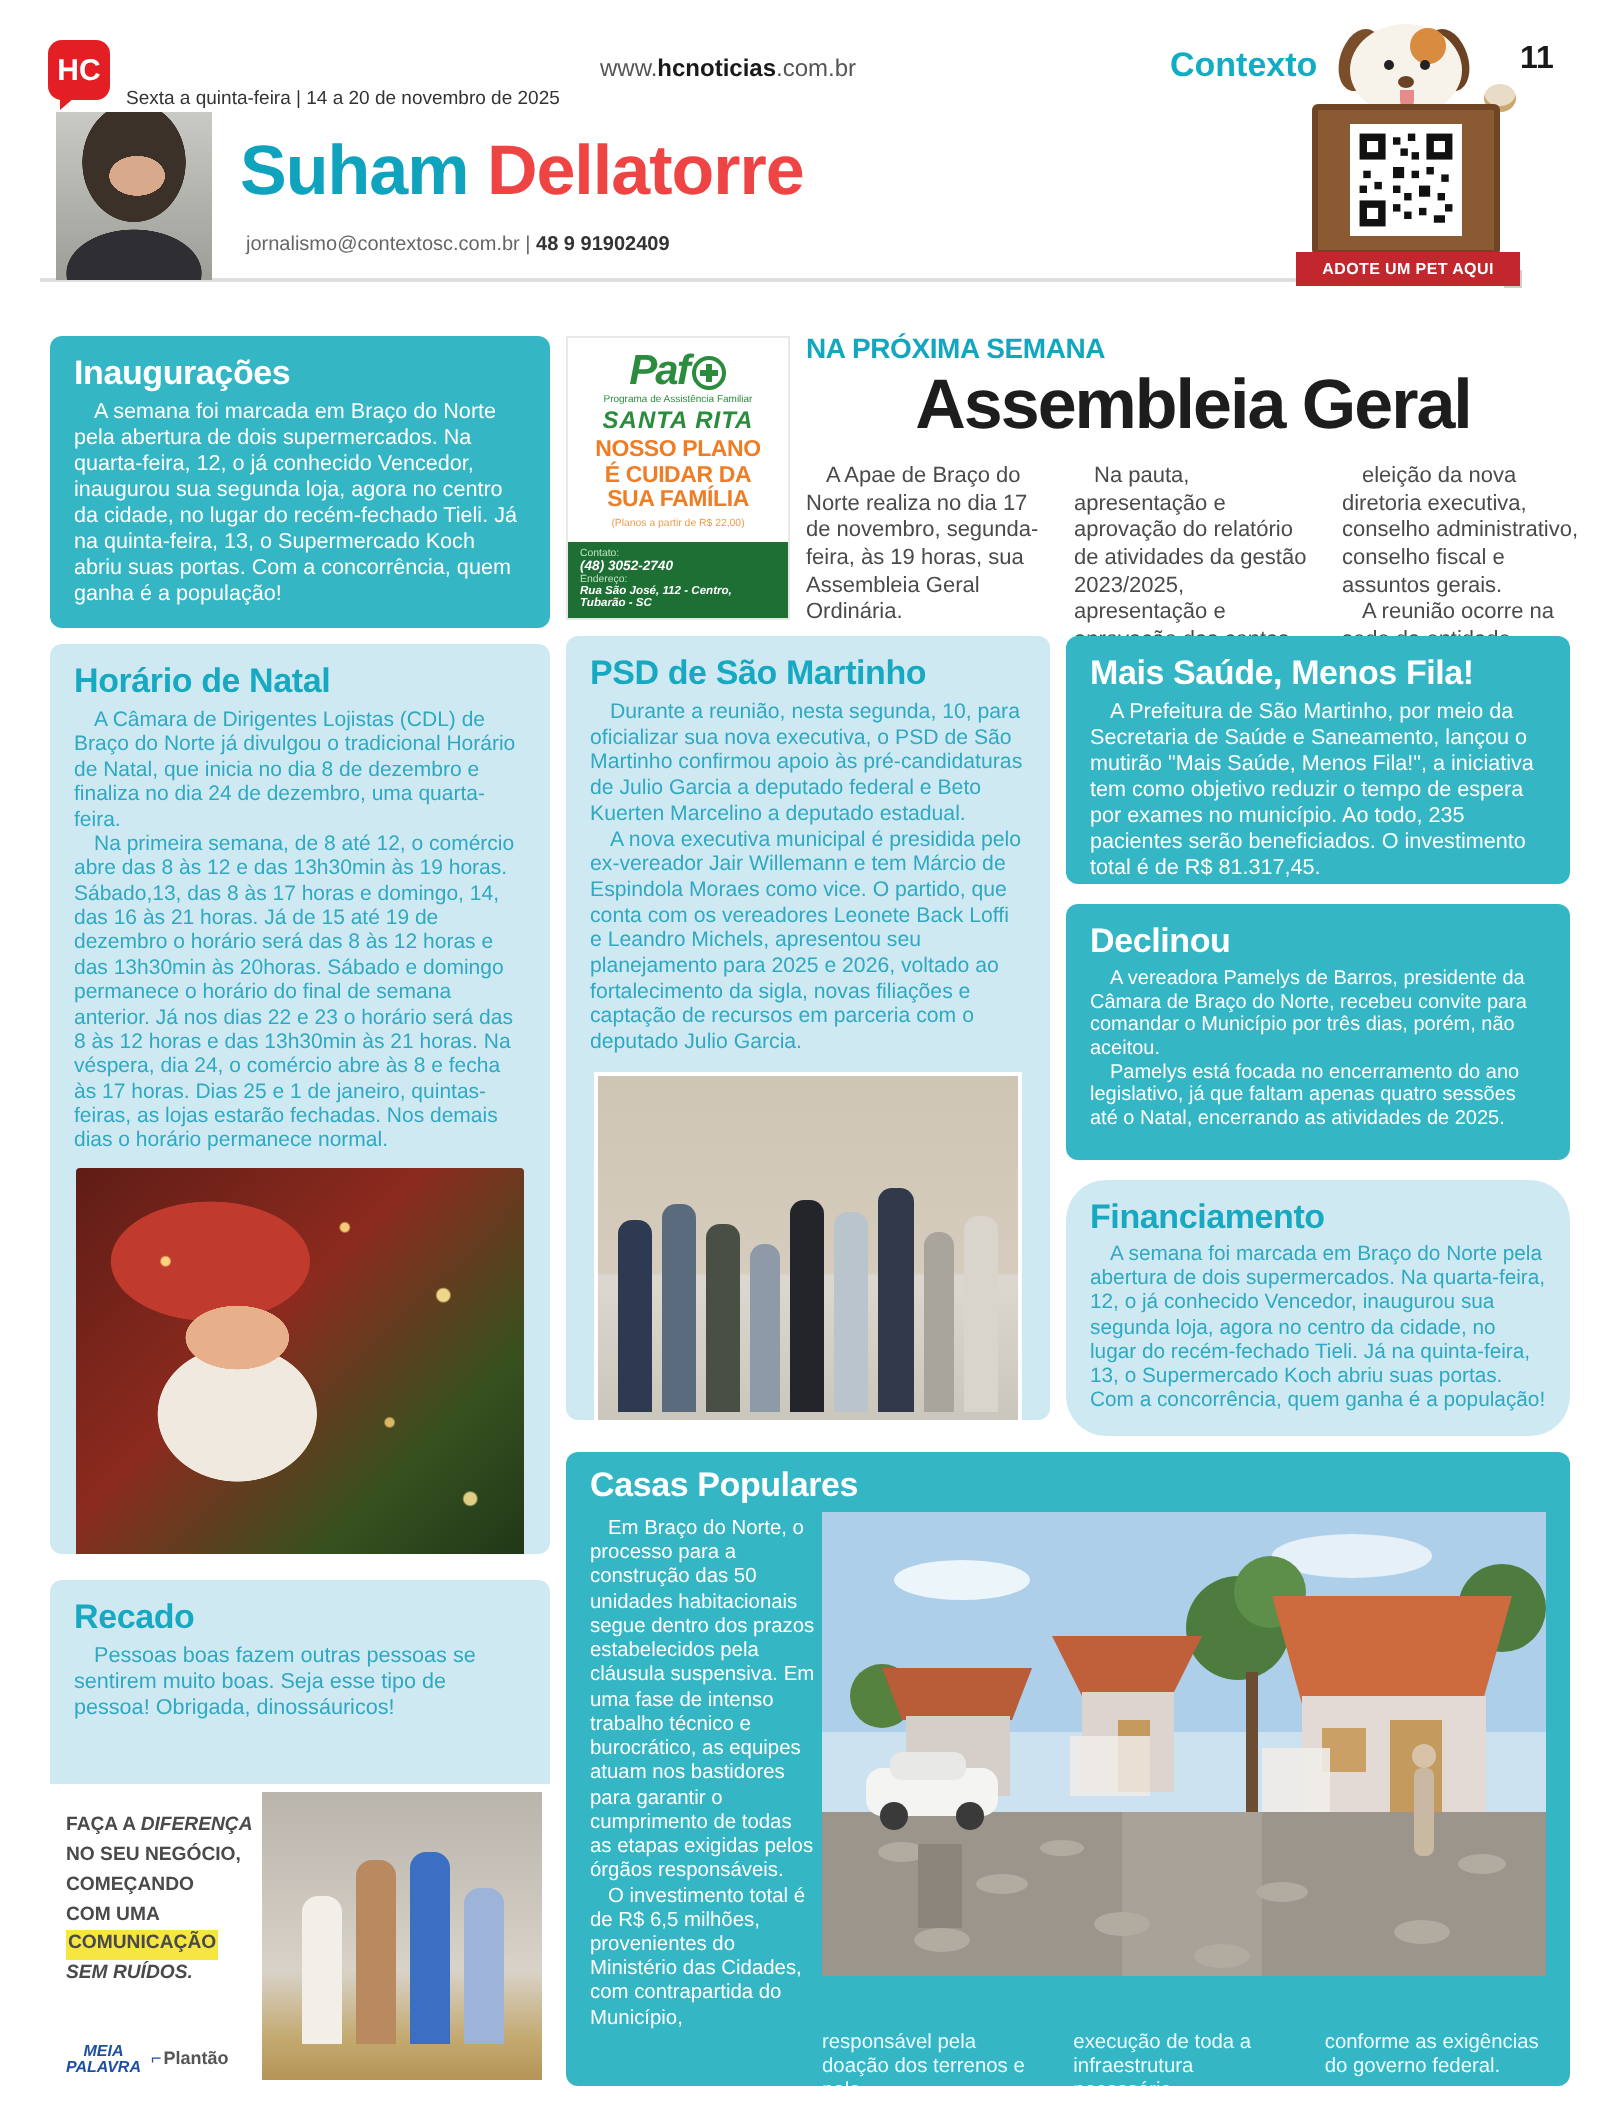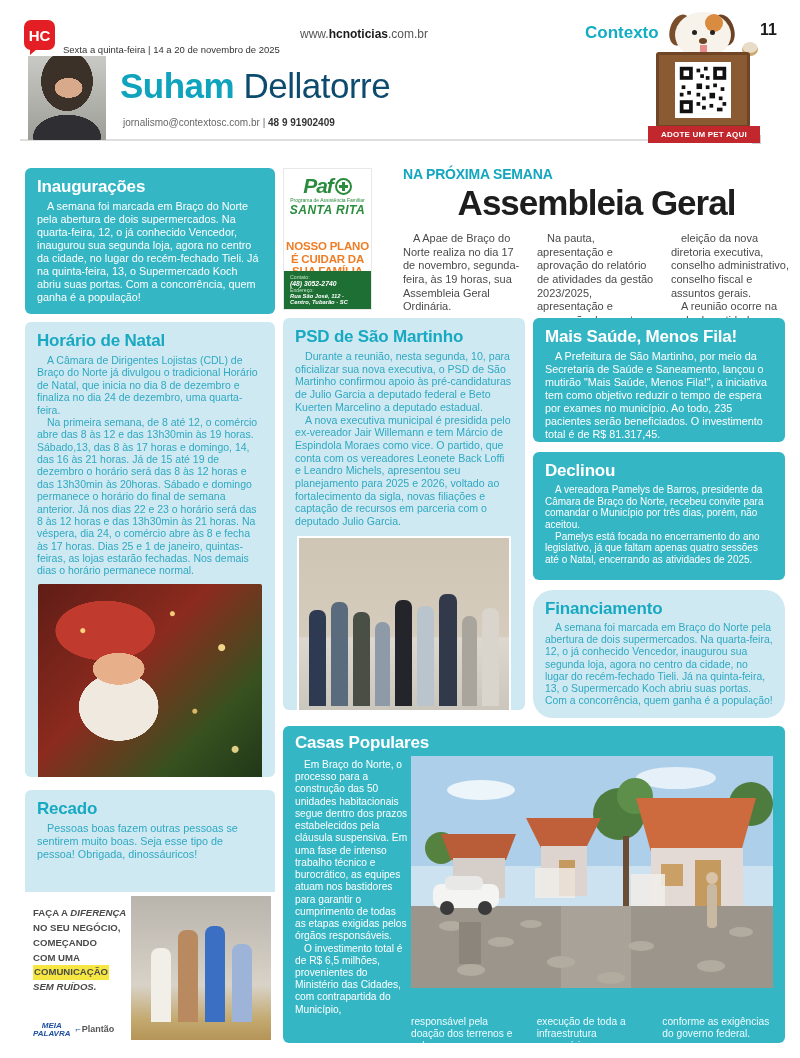--- a/index.html
+++ b/index.html
@@ -45,21 +45,21 @@
 
   
   .headshot { left:28px; top:56px; width:78px; height:84px; z-index:2;
     background:
       radial-gradient(ellipse 14px 10px at 52% 38%, #d9a98c 0 99%, transparent 100%),
       radial-gradient(ellipse 26px 30px at 50% 30%, #3c3128 0 99%, transparent 100%),
       radial-gradient(ellipse 34px 22px at 50% 96%, #2e2e33 0 99%, transparent 100%),
       linear-gradient(180deg,#c9c9c5 0%, #9e9e98 100%); }
   .author-name { left:120px; top:66px; font-size:35px; letter-spacing:-0.5px; color:#14abc0; }
   .author-name .fn { font-weight:bold; color:#0fa3bd; }
-  .author-name .ln { font-weight:normal; color:#0c4a6e; }
+  .author-name .ln { font-weight:bold; color:#ef4444; }
   .author-contact { left:123px; top:117px; font-size:10px; color:#666; }
   .author-contact b { color:#333; }
 
   
   .box { position:absolute; border-radius:6px; padding:9px 12px; overflow:hidden; }
   .box h2 { font-size:17px; letter-spacing:-0.2px; margin-bottom:3px; }
   .box p { font-size:10.8px; line-height:1.2; text-indent:10px; }
   .teal  { background:#35b6c5; color:#fff; }
   .teal h2 { color:#fff; }
   .light { background:#cfe9f2; color:#2fa9c2; }
@@ -89,31 +89,31 @@
   .mp-hl { background:#f5e642; display:inline-block; padding:0 1px; }
   .mp-logos { margin-top:auto; display:flex; align-items:center; gap:5px; }
   .mp-logo1 { color:#1e4fa0; font-size:8px; line-height:1; font-weight:bold; font-style:italic; text-align:center; }
   .mp-logo2 { color:#555; font-size:9px; font-weight:bold; }
   .mp-logo2::before { content:"⌐"; color:#1e4fa0; margin-right:1px; }
   .mp-photo { flex:1; margin:4px 4px 4px 0; position:relative;
     background:linear-gradient(180deg,#b9b4ac 0%, #d8d2c8 62%, #c3a96f 86%, #b59457 100%); display:flex; align-items:flex-end; justify-content:center; gap:7px; padding-bottom:18px; }
   .mp-photo i { display:block; border-radius:8px 8px 0 0; }
 
   
-  .pharm { left:283px; top:168px; width:89px; height:142px; background:#fff;
+  .pharm { left:283px; top:168px; width:112px; height:142px; background:#fff;
     border:1px solid #e8e8e8; text-align:center; overflow:hidden; padding-top:5px; }
   .pharm .logo-row { display:flex; align-items:center; justify-content:center; gap:2px; }
   .pharm .logo-word { color:#2a8c3c; font-weight:bold; font-style:italic; font-size:21px; letter-spacing:-1px; }
   .pharm .cross { width:17px; height:17px; border:2px solid #2a8c3c; border-radius:50%; position:relative; }
   .pharm .cross::before, .pharm .cross::after { content:""; position:absolute; background:#2a8c3c; }
   .pharm .cross::before { left:5px; top:2px; width:3px; height:9px; }
   .pharm .cross::after { left:2px; top:5px; width:9px; height:3px; }
   .pharm .logo-sub { font-size:5px; color:#2a8c3c; margin-top:-1px; }
   .pharm .brand { font-size:12px; color:#2a8c3c; font-weight:bold; font-style:italic; letter-spacing:.5px; }
-  .pharm .headline { margin-top:23px; color:#ef7d25; font-weight:bold; font-size:11.5px; line-height:1.1; letter-spacing:-0.2px; }
+  .pharm .headline { margin-top:2px; color:#ef7d25; font-weight:bold; font-size:11.5px; line-height:1.1; letter-spacing:-0.2px; }
   .pharm .note { font-size:5.2px; color:#ef9a4e; margin-top:2px; }
   .pharm .foot { position:absolute; left:0; right:0; bottom:0; background:#1e6f34; color:#fff;
     text-align:left; padding:3px 6px 4px; }
   .pharm .foot .lab { font-size:5.2px; color:#bfe3c4; }
   .pharm .foot .val { font-size:6.8px; font-weight:bold; font-style:italic; }
   .pharm .foot .val2 { font-size:5.8px; font-weight:bold; font-style:italic; }
 
   
   .assembleia { left:403px; top:166px; width:387px; }
   .assembleia .kicker { font-size:14px; font-weight:bold; color:#12a7bf; letter-spacing:-0.2px; }

